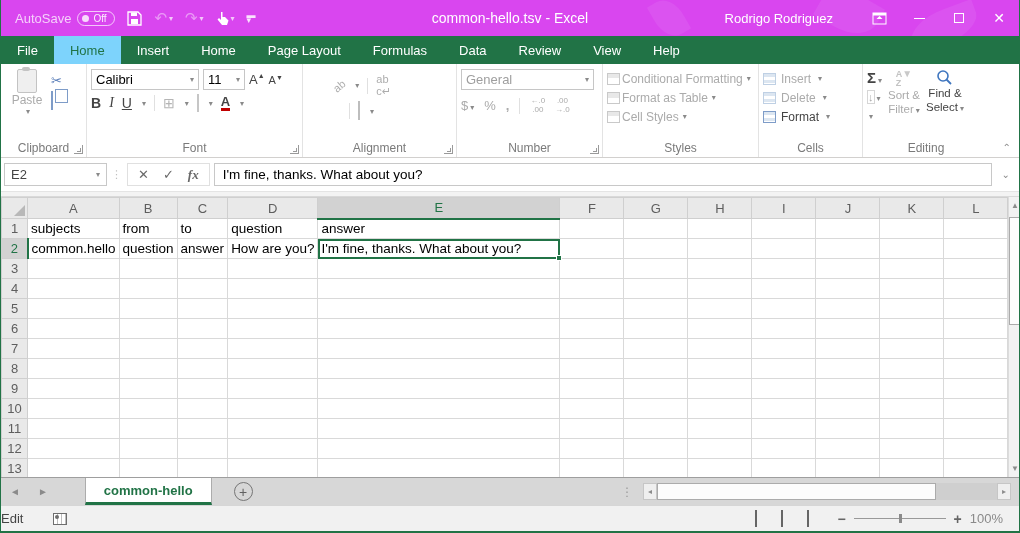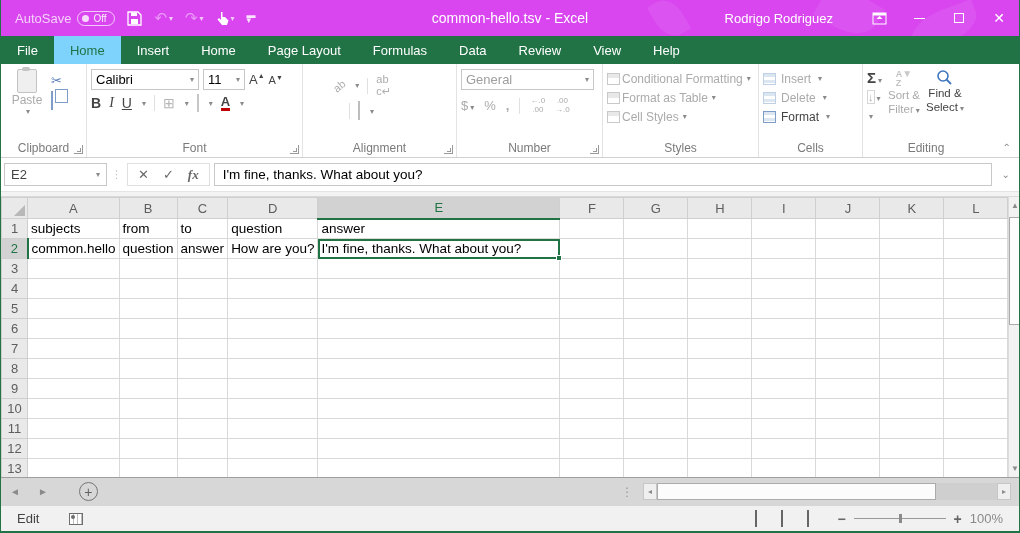--- a/index.html
+++ b/index.html
@@ -126,21 +126,21 @@
   .sheettab { height:100%; background:#fff; border-left:1px solid #ACACAC; border-right:1px solid #ACACAC; border-bottom:3px solid #217346; color:#217346; font-weight:bold; display:flex; align-items:center; padding:0 18px; margin-left:28px; }
   .newsheet { width:19px; height:19px; border:1px solid #767676; border-radius:50%; color:#616161; display:flex; align-items:center; justify-content:center; font-size:14px; margin-left:22px; }
   .sdots { margin-left:auto; color:#9A9A9A; font-size:12px; padding-right:10px; }
   .hscroll { width:368px; display:flex; align-items:center; margin-right:8px; }
   .harrow { width:14px; height:17px; background:#EFEFEF; border:1px solid #C6C6C6; color:#8C8C8C; font-size:8px; display:flex; align-items:center; justify-content:center; }
   .htrack { flex:1; height:17px; background:#CFCFCF; display:flex; }
   .hthumb { width:82%; height:17px; background:#FCFCFC; border:1px solid #ABABAB; }
 
   
   .statusbar { height:26px; background:#F1F1F1; border-top:1px solid #D6D6D6; display:flex; align-items:center; flex:none; font-size:13px; color:#444; }
-  .smode { padding-left:16px; }
+  .smode { }
   .macro { margin-left:30px; width:14px; height:12px; border:1px solid #6E6E6E; background:repeating-linear-gradient(90deg,#fff 0 3px,#BDBDBD 3px 4px); position:relative; }
   .macro:before { content:""; position:absolute; left:1px; top:1px; width:4px; height:4px; background:#6E6E6E; border-radius:50%; }
   .sright { margin-left:auto; display:flex; align-items:center; gap:28px; padding-right:16px; }
   .viewico { width:15px; height:13px; border:1px solid #666; background:#fff; }
   .viewico.normal { background:repeating-linear-gradient(90deg,#666 0 1px,#fff 1px 5px), repeating-linear-gradient(#666 0 1px,#fff 1px 4px); }
   .viewico.layout { background:linear-gradient(#fff 2px,#666 2px 3px,#fff 3px); background-size:70% 100%; background-position:center; background-repeat:no-repeat; }
   .viewico.pbreak { background:linear-gradient(90deg,#fff 45%,#666 45% 55%,#fff 55%); }
   .viewgrp { display:flex; gap:24px; }
   .zoomctl { display:flex; align-items:center; gap:8px; color:#595959; }
   .ztrack { width:92px; height:1px; background:#999; position:relative; }
@@ -642,20 +642,23 @@
       <span class="varrow"><span>▲</span></span>
       <span class="vthumb"></span>
       <span class="vspace"></span>
       <span class="varrow"><span>▼</span></span>
     </div>
   </div>
 
   <div class="sheetbar">
     <span class="snav"><span>◄</span></span>
     <span class="snav"><span>►</span></span>
+    <div class="sheettab">
+      <span>common-hello</span>
+    </div>
     <span class="newsheet">
         <span>+</span>
       </span>
     <span class="sdots"><span>⋮</span></span>
     <div class="hscroll">
       <span class="harrow">
           <span>◂</span>
         </span>
       <div class="htrack">
           <div class="hthumb"></div>

